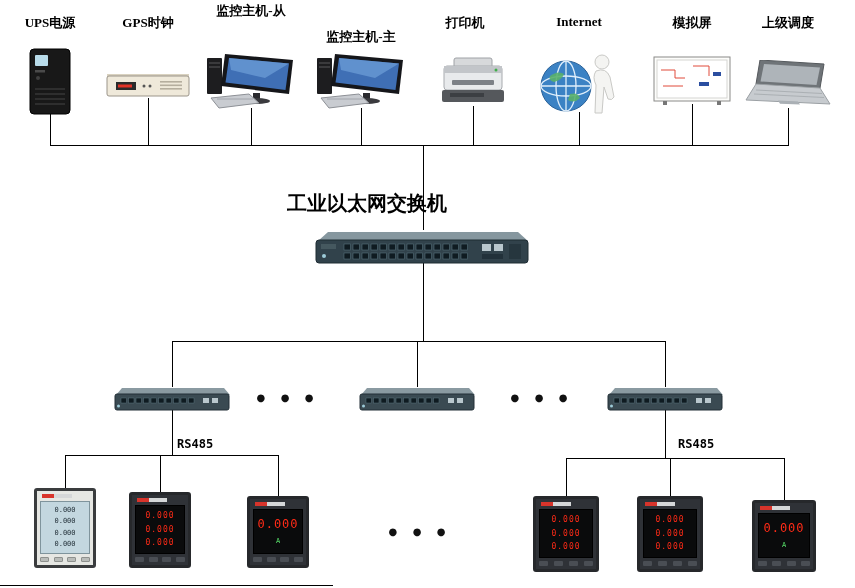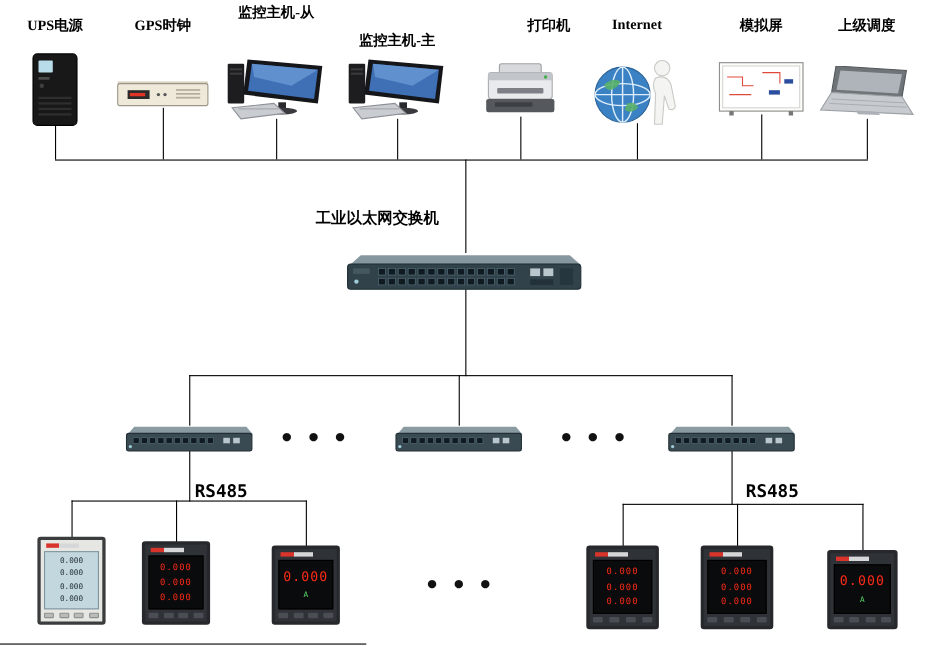--- a/index.html
+++ b/index.html
@@ -7,23 +7,23 @@
   .canvas { position:relative; width:855px; height:588px; background:#fff; overflow:hidden; }
 
   .wire { position:absolute; background:var(--wire,#000); }
   .wire.v { width:1px; }
   .wire.h { height:1px; }
 
   .dev-label { position:absolute; transform:translateX(-50%);
     font-family:"Liberation Serif","DejaVu Serif",serif; font-size:13px; font-weight:700;
     color:#000; white-space:nowrap; }
   .plain-label { position:absolute; font-family:Liberation Serif, serif;
-    font-size:14px; font-weight:600; color:#000; white-space:nowrap; }
+    font-size:20px; font-weight:600; color:#000; white-space:nowrap; }
   .rs-label { position:absolute; font-family:"DejaVu Sans Mono","Liberation Mono",monospace;
-    font-size:16px; font-weight:700; color:#000; }
+    font-size:12px; font-weight:700; color:#000; }
   .dots { position:absolute; transform:translateX(-50%); font-size:10px; letter-spacing:6px;
     color:#111; font-weight:700; white-space:nowrap; }
 
   .node { position:absolute; }
 
   .meter { position:absolute; border:3px solid #26282b; background:#2f3237;
     border-radius:3px; padding:3px; display:flex; flex-direction:column; }
   .meter .brand { height:4px; margin:0 2px 2px;
     background:linear-gradient(90deg,#d8342b 0 12px,#d5d7d8 12px 30px,rgba(0,0,0,0) 30px); }
   .meter .display { flex:1; margin-top:1px; background:#0a0b0c; border:1px solid #000;
@@ -69,21 +69,21 @@
   <div class="wire h" style="left:566px;top:458px;width:219px"></div>
   <div class="wire v" style="left:566px;top:458px;height:40px"></div>
   <div class="wire v" style="left:670px;top:458px;height:40px"></div>
   <div class="wire v" style="left:784px;top:458px;height:44px"></div>
   <div class="wire h" style="left:0;top:585px;width:333px"></div>
 
   <div class="dev-label" style="left:50px;top:14px">UPS电源</div>
   <div class="dev-label" style="left:148px;top:14px">GPS时钟</div>
   <div class="dev-label" style="left:251px;top:2px">监控主机-从</div>
   <div class="dev-label" style="left:361px;top:28px">监控主机-主</div>
-  <div class="dev-label" style="left:499px;top:14px">打印机</div>
+  <div class="dev-label" style="left:465px;top:14px">打印机</div>
   <div class="dev-label" style="left:579px;top:14px">Internet</div>
   <div class="dev-label" style="left:692px;top:14px">模拟屏</div>
   <div class="dev-label" style="left:788px;top:14px">上级调度</div>
 
   <div class="node" style="left:28px;top:48px">
     <svg width="44" height="68" viewBox="0 0 44 68">
       <rect x="2" y="1" width="40" height="65" rx="4" fill="#181818" stroke="#000"></rect>
       <rect x="7" y="7" width="13" height="11" rx="1" fill="#b9dcea"></rect>
       <rect x="7" y="22" width="10" height="2.5" fill="#4a4a4a"></rect>
       <circle cx="10" cy="30" r="2" fill="#3f3f3f"></circle>

